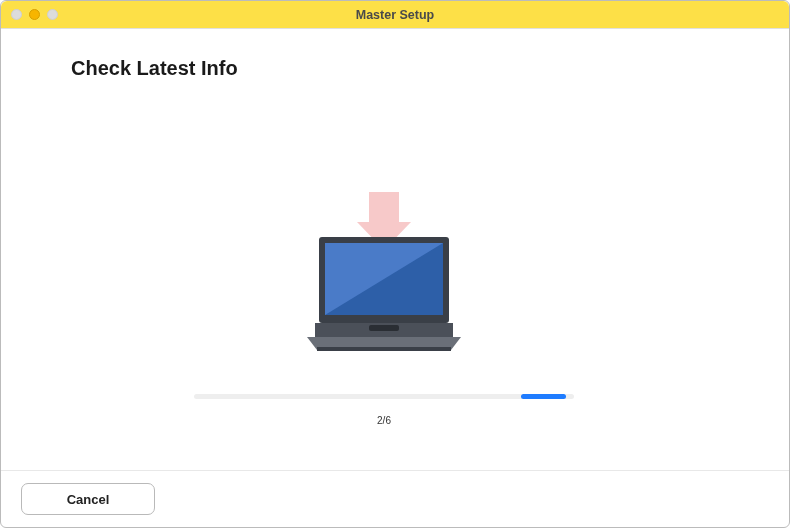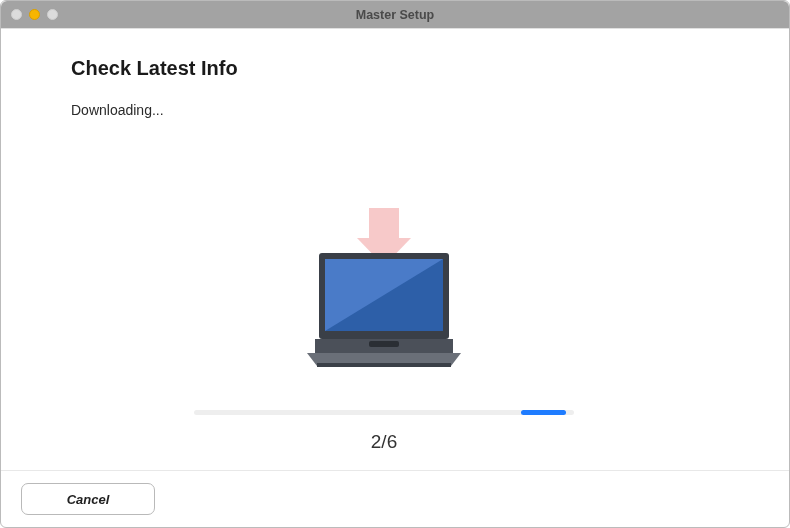--- a/index.html
+++ b/index.html
@@ -19,21 +19,21 @@
       height: 100%;
       border: 1px solid #bbb;
       border-radius: 6px;
       display: flex;
       flex-direction: column;
       background: #fff;
     }
     .titlebar {
       height: 28px;
       border-bottom: 1px solid #e0e0e0;
-      background: #a3a3a3;
+      background: #fde047;
       display: flex;
       align-items: center;
       position: relative;
       border-top-left-radius: 6px;
       border-top-right-radius: 6px;
     }
     .traffic-lights {
       display: flex;
       gap: 7px;
       margin-left: 10px;
@@ -93,58 +93,56 @@
     .progress-fill {
       position: absolute;
       top: 0;
       height: 100%;
       background: #1f7cff;
       border-radius: 3px;
     }
     .step-text {
       margin-top: 16px;
       text-align: center;
-      font-size: 19px;
+      font-size: 10px;
       color: #333;
     }
     .footer {
       border-top: 1px solid #e8e8e8;
       padding: 12px 20px;
       display: flex;
     }
     .btn {
       width: 134px;
       height: 32px;
       border: 1px solid #b9b9b9;
       background: #ffffff;
       border-radius: 7px;
       font-size: 13px;
       font-weight: 600;
       color: #222;
       cursor: pointer;
-      font-style: italic;
     }
   </style>
 </head>
 <body>
 
 <div class="window">
 
   <div class="titlebar">
     <div class="traffic-lights">
       <div class="traffic-light tl-close"></div>
       <div class="traffic-light tl-min"></div>
       <div class="traffic-light tl-max"></div>
     </div>
     <div class="window-title">Master Setup</div>
   </div>
 
   <div class="content">
     <div class="heading">Check Latest Info</div>
-    <div class="status-text">Downloading...</div>
 
     <div class="illustration-wrap">
       <svg width="170" height="168" viewBox="0 0 170 168">
 
         <g>
           <rect x="70" y="0" width="30" height="30" fill="#f7c9c9"></rect>
           <polygon points="58,30 112,30 85,58" fill="#f7c9c9"></polygon>
         </g>
 
         <g>

